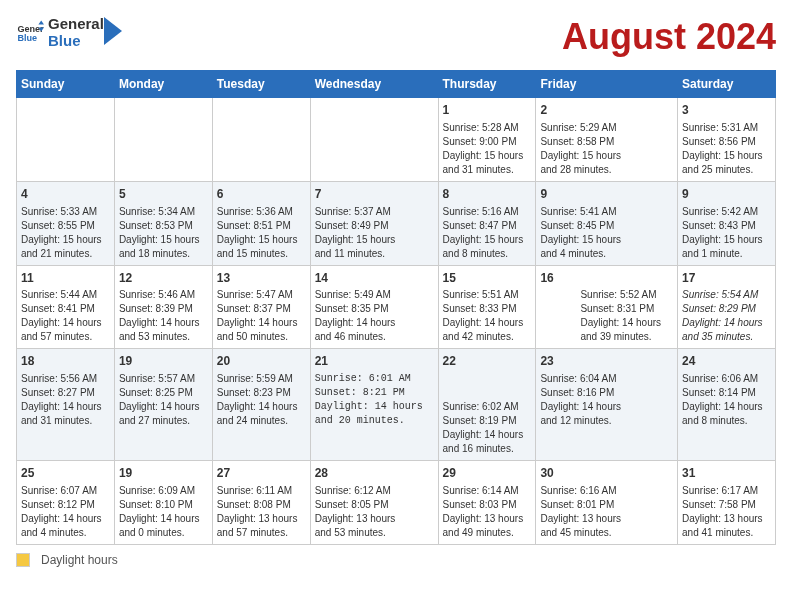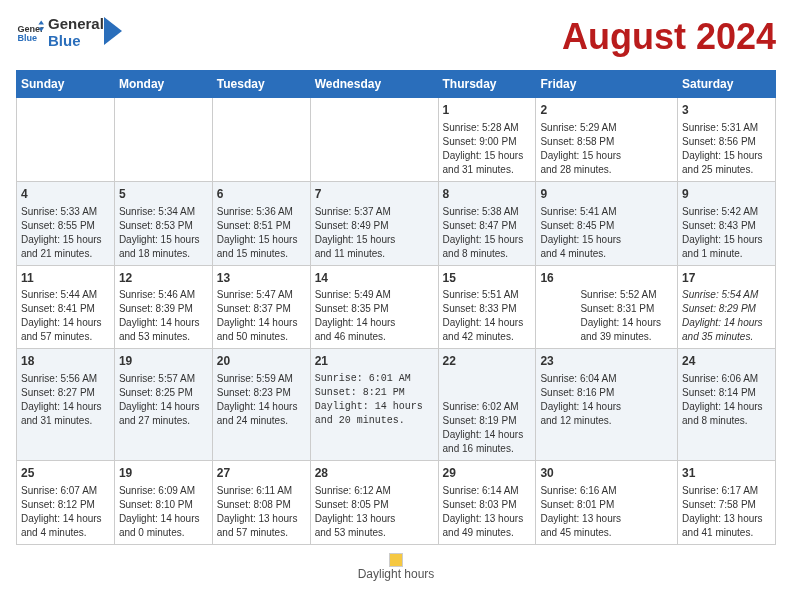--- a/index.html
+++ b/index.html
@@ -81,22 +81,21 @@
     .cell-content {
       font-size: 10px;
       color: #333;
     }
     .footer-note {
       margin-top: 8px;
       font-size: 12px;
       color: #555;
       display: flex;
       align-items: center;
-      gap: 0;
-      flex-direction: column;
+      gap: 11px;
     }
     .daylight-box {
       display: inline-block;
       width: 14px;
       height: 14px;
       background-color: #f5c842;
       border: 1px solid #ccc;
     }
   </style>
 </head>
@@ -187,21 +186,21 @@
         </td>
         <td>
           <span class="day-number">7</span>
           <div class="cell-content" style="white-space: pre-line;">Sunrise: 5:37 AM
 Sunset: 8:49 PM
 Daylight: 15 hours
 and 11 minutes.</div>
         </td>
         <td>
           <span class="day-number">8</span>
-          <div class="cell-content" style="white-space: pre-line;">Sunrise: 5:38 AM
+          <div class="cell-content" style="white-space: pre-line;">Sunrise: 5:16 AM
 Sunset: 8:47 PM
 Daylight: 15 hours
 and 8 minutes.</div>
         </td>
         <td>
           <span class="day-number">9</span>
           <div class="cell-content" style="white-space: pre-line;">Sunrise: 5:41 AM
 Sunset: 8:45 PM
 Daylight: 15 hours
 and 4 minutes.</div>

